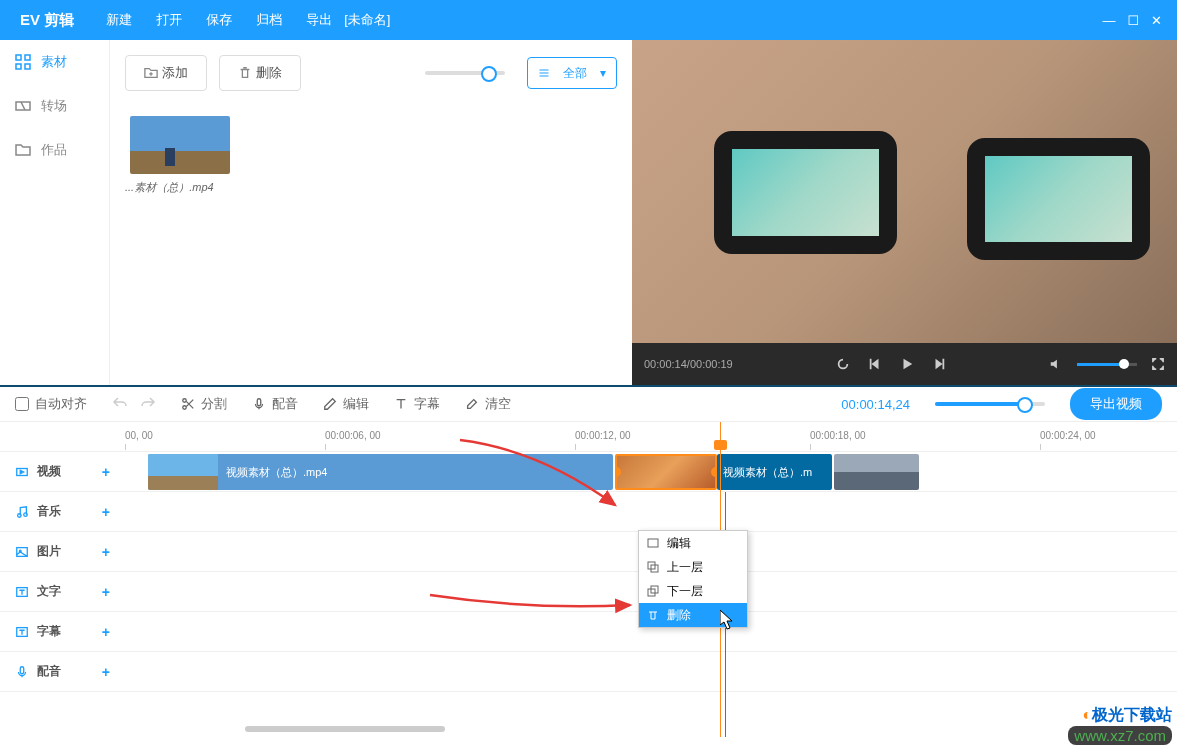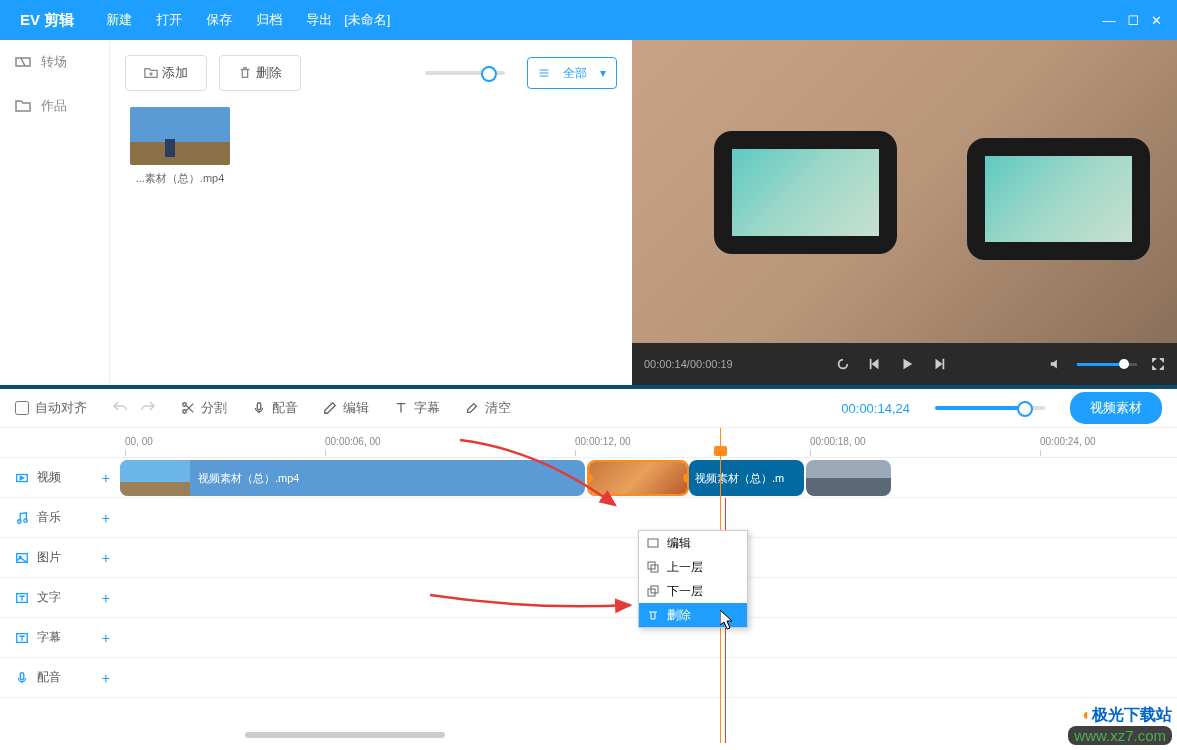--- a/index.html
+++ b/index.html
@@ -19,64 +19,64 @@
 .sidebar-item svg { width: 16px; height: 16px; }
 
 .media-panel { flex: 1; padding: 15px; }
 .media-toolbar { display: flex; align-items: center; gap: 12px; }
 .tb-btn { border: 1px solid #ddd; border-radius: 4px; height: 36px; padding: 0 18px; display: flex; align-items: center; gap: 4px; font-size: 13px; color: #555; cursor: pointer; background: #fff; text-align: right; }
 .tb-btn svg { width: 14px; height: 14px; }
 .filter-select { border: 1px solid #1e9fff; border-radius: 4px; height: 32px; display: flex; align-items: center; color: #1e9fff; font-size: 12px; padding: 0 10px; cursor: pointer; min-width: 90px; justify-content: space-between; }
 .thumb-slider { width: 80px; height: 4px; background: #ddd; position: relative; border-radius: 2px; margin: 0 10px; }
 .thumb-slider::after { content: ''; position: absolute; right: 8px; top: -5px; width: 12px; height: 12px; border: 2px solid #1e9fff; background: #fff; border-radius: 50%; }
 
-.media-item { width: 110px; margin-top: 16px; text-align: center; cursor: pointer; }
+.media-item { width: 110px; margin-top: 25px; cursor: pointer; font-style: italic; }
 .media-thumb { width: 100px; height: 58px; background: linear-gradient(to bottom, #5b9bd5 60%, #8b6f47 60%); border-radius: 2px; margin: 0 auto; position: relative; }
 .media-thumb::after { content: ''; position: absolute; left: 35px; bottom: 8px; width: 10px; height: 18px; background: #2a3f5f; }
 .media-label { font-size: 11px; color: #666; margin-top: 6px; }
 
 .preview-panel { width: 545px; background: #222; display: flex; flex-direction: column; }
 .preview-screen { flex: 1; background: #3a3a3a; position: relative; overflow: hidden; }
 .face-mock { position: absolute; inset: 0; background: linear-gradient(135deg, #c9a388 0%, #b8967a 50%, #8a6f5a 100%); }
 .glasses { position: absolute; top: 30%; left: 15%; right: 5%; height: 45%; }
 .lens { position: absolute; width: 42%; height: 90%; border: 18px solid #1a1a1a; border-radius: 18px; background: linear-gradient(135deg, #5fc9c3 0%, #9fd8c8 50%, #c8e0d0 100%); }
 .lens.left { left: 0; top: 0; }
 .lens.right { right: 0; top: 5%; }
 .preview-controls { height: 42px; background: #2a2a2a; display: flex; align-items: center; padding: 0 12px; gap: 14px; color: #aaa; font-size: 11px; text-align: right; }
 .preview-controls .time { flex: 0 0 auto; }
 .preview-controls .pc-center { flex: 1; display: flex; justify-content: center; gap: 18px; }
 .preview-controls svg { width: 14px; height: 14px; fill: #ccc; cursor: pointer; }
 .vol-slider { width: 60px; height: 3px; background: #555; position: relative; }
 .vol-slider::before { content: ''; position: absolute; left: 0; width: 45px; height: 3px; background: #1e9fff; }
 .vol-slider::after { content: ''; position: absolute; left: 42px; top: -4px; width: 10px; height: 10px; background: #fff; border-radius: 50%; }
 
-.toolbar2 { height: 43px; border-top: 4px solid #0c4a6e; border-bottom: 1px solid #eee; display: flex; align-items: center; padding: 0 15px; gap: 25px; font-size: 13px; color: #666; }
+.toolbar2 { height: 37px; border-top: 2px solid #0c4a6e; border-bottom: 1px solid #eee; display: flex; align-items: center; padding: 0 15px; gap: 25px; font-size: 13px; color: #666; }
 .toolbar2 .chk { display: flex; align-items: center; gap: 6px; }
 .toolbar2 .chk input { width: 14px; height: 14px; }
 .toolbar2 .undo-redo { display: flex; gap: 12px; color: #ccc; }
 .toolbar2 .action { display: flex; align-items: center; gap: 6px; cursor: pointer; }
 .toolbar2 .timecode { color: #1e9fff; margin-left: auto; }
 .toolbar2 .zoom-slider { width: 110px; height: 4px; background: #ddd; position: relative; border-radius: 2px; }
 .toolbar2 .zoom-slider::before { content: ''; position: absolute; left: 0; width: 88px; height: 4px; background: #1e9fff; border-radius: 2px; }
 .toolbar2 .zoom-slider::after { content: ''; position: absolute; left: 82px; top: -5px; width: 12px; height: 12px; border: 2px solid #1e9fff; background: #fff; border-radius: 50%; }
 .export-btn { background: #1e9fff; color: #fff; border-radius: 15px; padding: 7px 20px; cursor: pointer; }
 
 .timeline { display: flex; height: 315px; }
-.track-labels { width: 120px; }
+.track-labels { width: 120px; font-weight: bold; }
 .track-label { height: 40px; display: flex; align-items: center; padding-left: 15px; gap: 8px; font-size: 12px; color: #555; border-bottom: 1px solid #f0f0f0; }
 .track-label svg { width: 14px; height: 14px; }
 .track-label .plus { color: #1e9fff; margin-left: auto; margin-right: 10px; font-size: 14px; }
 .ruler-spacer { height: 30px; border-bottom: 1px solid #f0f0f0; }
 
 .tracks { flex: 1; position: relative; overflow: hidden; }
 .ruler { height: 30px; border-bottom: 1px solid #eee; position: relative; font-size: 10px; color: #888; }
 .ruler-mark { position: absolute; top: 8px; }
 .ruler-mark::before { content: ''; position: absolute; left: 0; top: 14px; width: 1px; height: 6px; background: #ccc; }
 .track-row { height: 40px; border-bottom: 1px solid #f0f0f0; position: relative; }
-.clip { position: absolute; top: 2px; height: 36px; background: #5b9bd5; border-radius: 8px; display: flex; align-items: center; font-size: 11px; color: #fff; overflow: hidden; }
+.clip { position: absolute; top: 2px; height: 36px; background: #5b9bd5; border-radius: 2px; display: flex; align-items: center; font-size: 11px; color: #fff; overflow: hidden; margin-left: 28px; }
 .clip .clip-thumb { width: 70px; height: 100%; background: linear-gradient(to bottom, #6bb5e8 60%, #9b7f57 60%); }
 .clip.selected { border: 2px solid #ff8c1a; }
 .clip.selected::before, .clip.selected::after { content: ''; position: absolute; width: 10px; height: 10px; background: #ff8c1a; border-radius: 50%; top: 50%; transform: translateY(-50%); }
 .clip.selected::before { left: -6px; }
 .clip.selected::after { right: -6px; }
 .clip.b .clip-thumb { background: linear-gradient(135deg, #c8783a, #e8a05a, #b85c2a); }
 .clip.c .clip-thumb { background: linear-gradient(to bottom, #9aa8b8 50%, #5a6878 50%); }
 
 .playhead { position: absolute; left: 600px; top: 0; bottom: 0; width: 1px; background: #ff8c1a; }
 .playhead::before { content: ''; position: absolute; top: 18px; left: -6px; width: 13px; height: 10px; background: #ff8c1a; border-radius: 2px; }
@@ -118,20 +118,29 @@
           <path d="M2 8h12M2 4h12M2 12h12"></path>
         </svg></span>
     <span>—</span>
     <span>☐</span>
     <span>✕</span>
   </div>
 </div>
 
 <div class="main-row">
   <div class="sidebar">
+    <div class="sidebar-item active">
+      <svg viewBox="0 0 16 16" fill="none" stroke="currentColor" stroke-width="1.5">
+          <rect x="1" y="1" width="5" height="5"></rect>
+          <rect x="10" y="1" width="5" height="5"></rect>
+          <rect x="1" y="10" width="5" height="5"></rect>
+          <rect x="10" y="10" width="5" height="5"></rect>
+        </svg>
+      <span>素材</span>
+    </div>
     <div class="sidebar-item">
       <svg viewBox="0 0 16 16" fill="none" stroke="currentColor" stroke-width="1.5">
           <rect x="1" y="4" width="14" height="8"></rect>
           <path d="M6 4l4 8"></path>
         </svg>
       <span>转场</span>
     </div>
     <div class="sidebar-item">
       <svg viewBox="0 0 16 16" fill="none" stroke="currentColor" stroke-width="1.5">
           <path d="M1 3h5l2 2h7v8H1z"></path>
@@ -248,21 +257,21 @@
       <span>字幕</span>
     </div>
   <div class="action">
       <svg width="14" height="14" viewBox="0 0 16 16" fill="none" stroke="currentColor" stroke-width="1.5">
         <path d="M3 10l7-7 3 3-7 7H3z"></path>
       </svg>
       <span>清空</span>
     </div>
   <span class="timecode">00:00:14,24</span>
   <div class="zoom-slider"></div>
-  <div class="export-btn">视频素材</div>
+  <div class="export-btn">导出视频</div>
 </div>
 
 <div class="timeline">
   <div class="track-labels">
     <div class="ruler-spacer"></div>
     <div class="track-label">
         <svg viewBox="0 0 16 16" fill="none" stroke="#1e9fff" stroke-width="1.5">
           <rect x="2" y="4" width="12" height="8"></rect>
           <path d="M6 6l4 2-4 2z" fill="#1e9fff"></path>
         </svg>

